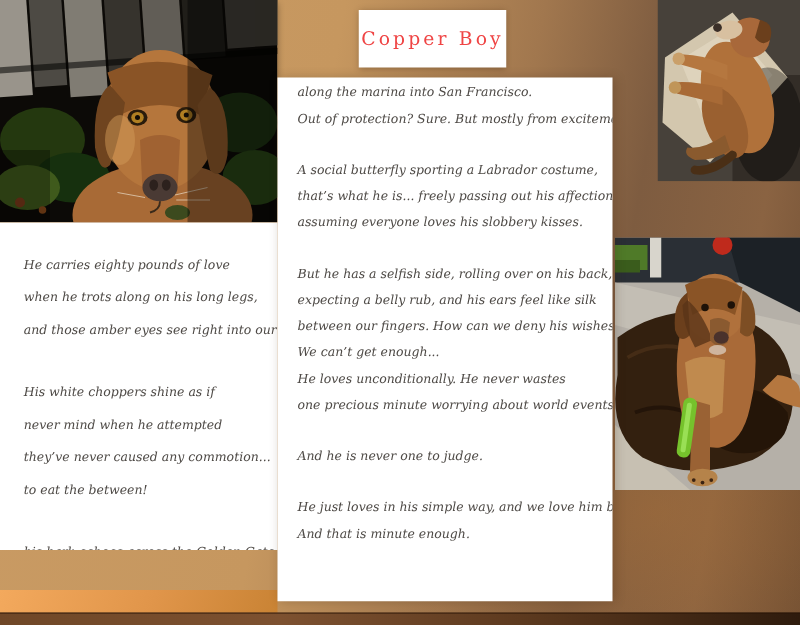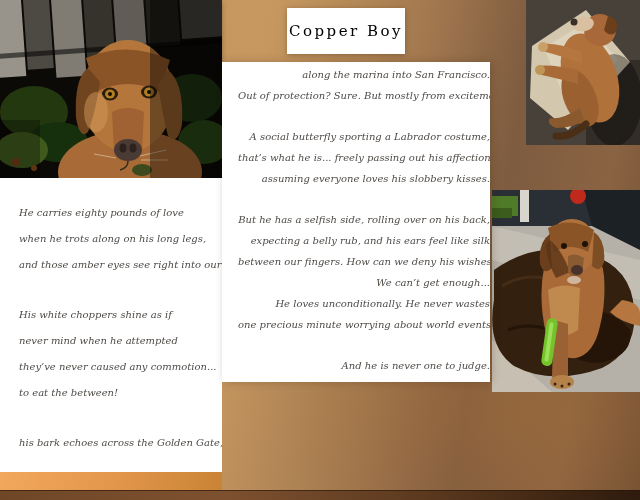--- a/index.html
+++ b/index.html
@@ -9,23 +9,23 @@
     background:linear-gradient(100deg,#c99b64 0%,#c6975f 38%,#a1774e 60%,#7e5c40 74%,#8a6342 88%,#6f4e33 100%);
   }
   .warm-glow{position:absolute;inset:0;pointer-events:none;
     background:radial-gradient(ellipse 55% 45% at 82% 82%, rgba(170,112,55,.45), rgba(0,0,0,0) 70%);}
   .strip-orange{position:absolute;left:0;top:472px;width:222px;height:20px;
     background:linear-gradient(110deg,#f3a95d 0%,#e0954a 55%,#c98334 100%);}
   .strip-bottom{position:absolute;left:0;top:490px;width:640px;height:10px;
     border-top:1px solid rgba(42,22,8,.65);box-sizing:border-box;
     background:linear-gradient(to right,#6f4727,#7d5130 35%,#5d3a1f 65%,#2e1b0d 100%);}
   .panel{position:absolute;background:#ffffff;overflow:hidden;box-sizing:border-box;}
-  .panel-left{left:0;top:178px;width:222px;height:294px;padding:22px 0 0 19px;}
-  .panel-center{left:222px;top:62px;width:268px;height:320px;padding:2px 0 0 16px;
-    box-shadow:2px 0 8px rgba(60,35,15,.25);text-align:right;}
+  .panel-left{left:0;top:178px;width:222px;height:262px;padding:22px 0 0 19px;}
+  .panel-center{left:222px;top:62px;width:268px;height:419px;padding:2px 0 0 16px;
+    box-shadow:2px 0 8px rgba(60,35,15,.25);}
   .line{white-space:nowrap;font-style:italic;color:#4e4a46;}
   .panel-left .line{font-size:10px;line-height:26px;}
   .panel-center .line{font-size:10px;line-height:21px;}
   .panel-left .stanza + .stanza{margin-top:24px;}
   .panel-center .stanza + .stanza{margin-top:20px;}
   .title-box{position:absolute;left:287px;top:8px;width:118px;height:46px;background:#fff;
     display:flex;align-items:center;justify-content:center;box-shadow:0 1px 5px rgba(60,35,15,.35);}
   .title-text{font-size:15px;letter-spacing:2.5px;color:#2fa6c0;}
   figure.photo{position:absolute;margin:0;}
   .photo svg{display:block;width:100%;height:100%;}
@@ -84,21 +84,21 @@
         <path d="M141 160 L168 160" fill="none"></path>
         <path d="M116 158 L94 154" fill="none"></path>
       </g>
       <ellipse cx="142" cy="170" rx="10" ry="6" fill="#3c4a1e"></ellipse>
       <rect x="150" y="0" width="72" height="178" fill="rgba(0,0,0,0.38)"></rect>
       <rect x="0" y="120" width="40" height="58" fill="rgba(0,0,0,0.3)"></rect>
     </svg>
   </figure>
 
   <div class="title-box">
-    <span class="title-text" style="color: #000000;">Copper Boy</span>
+    <span class="title-text" style="color: #ef4444;">Copper Boy</span>
   </div>
 
   <figure class="photo photo-tr">
     <svg viewBox="0 0 114 145" preserveAspectRatio="none">
       <rect x="0" y="0" width="114" height="145" fill="#47413a"></rect>
       <rect x="60" y="60" width="54" height="85" fill="#332d27"></rect>
       <polygon points="6,46 60,10 104,62 42,130 4,98" fill="#d3c7ae"></polygon>
       <polygon points="18,48 60,22 92,60 44,112" fill="#e2d8c2" opacity="0.7"></polygon>
       <ellipse cx="88" cy="100" rx="28" ry="46" fill="rgba(0,0,0,0.35)"></ellipse>
       <g>

